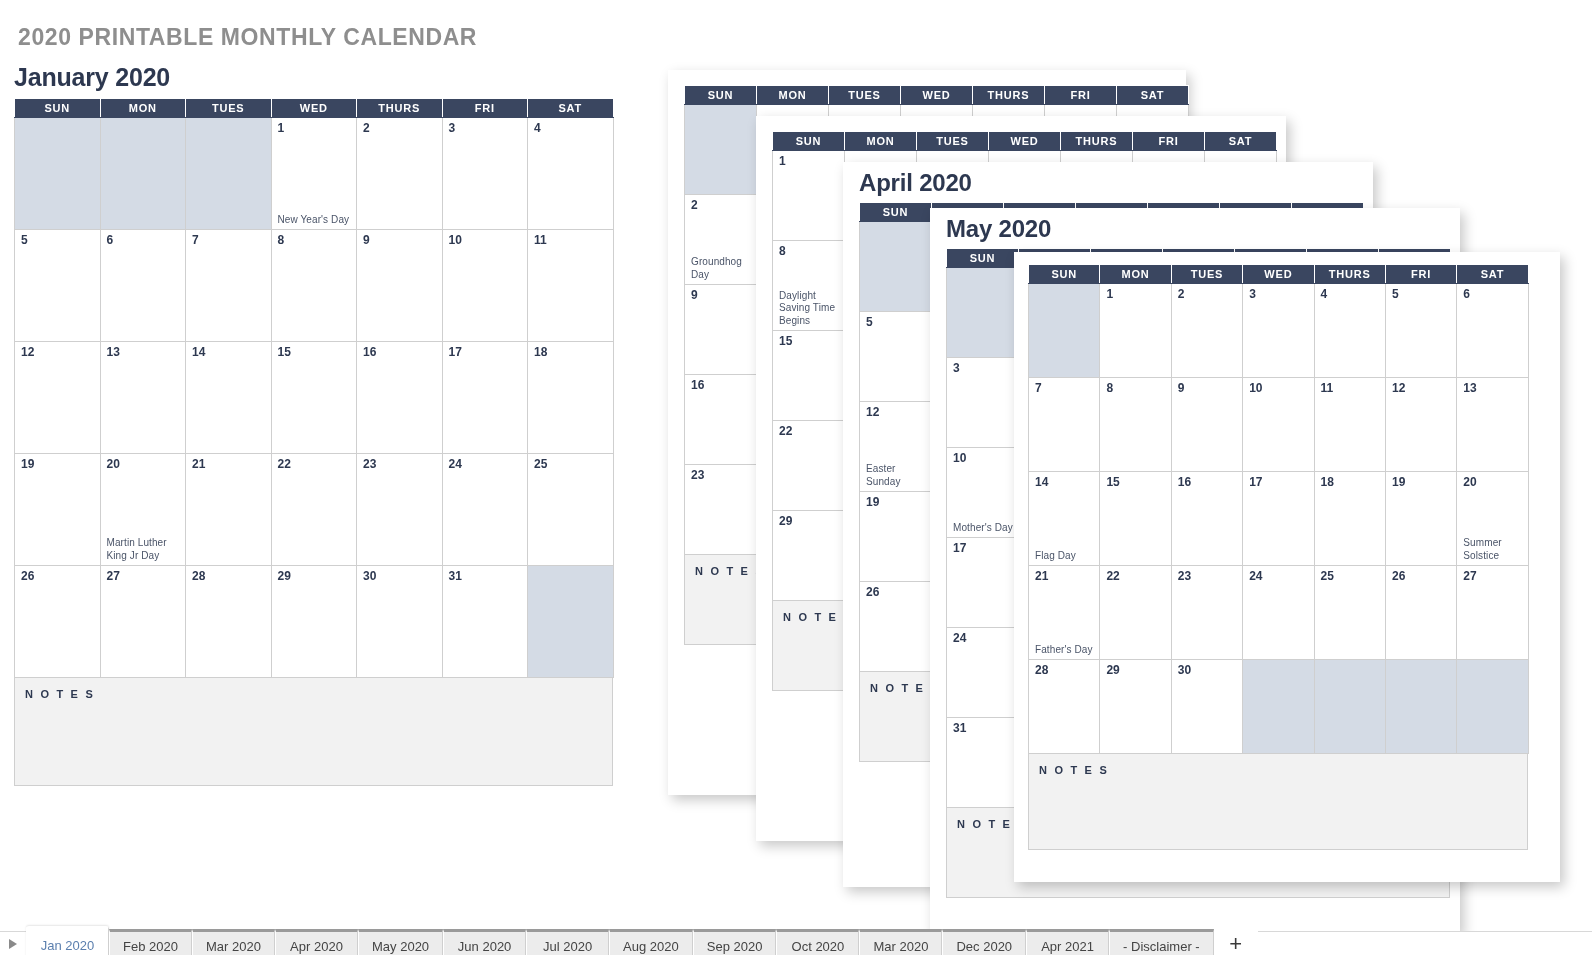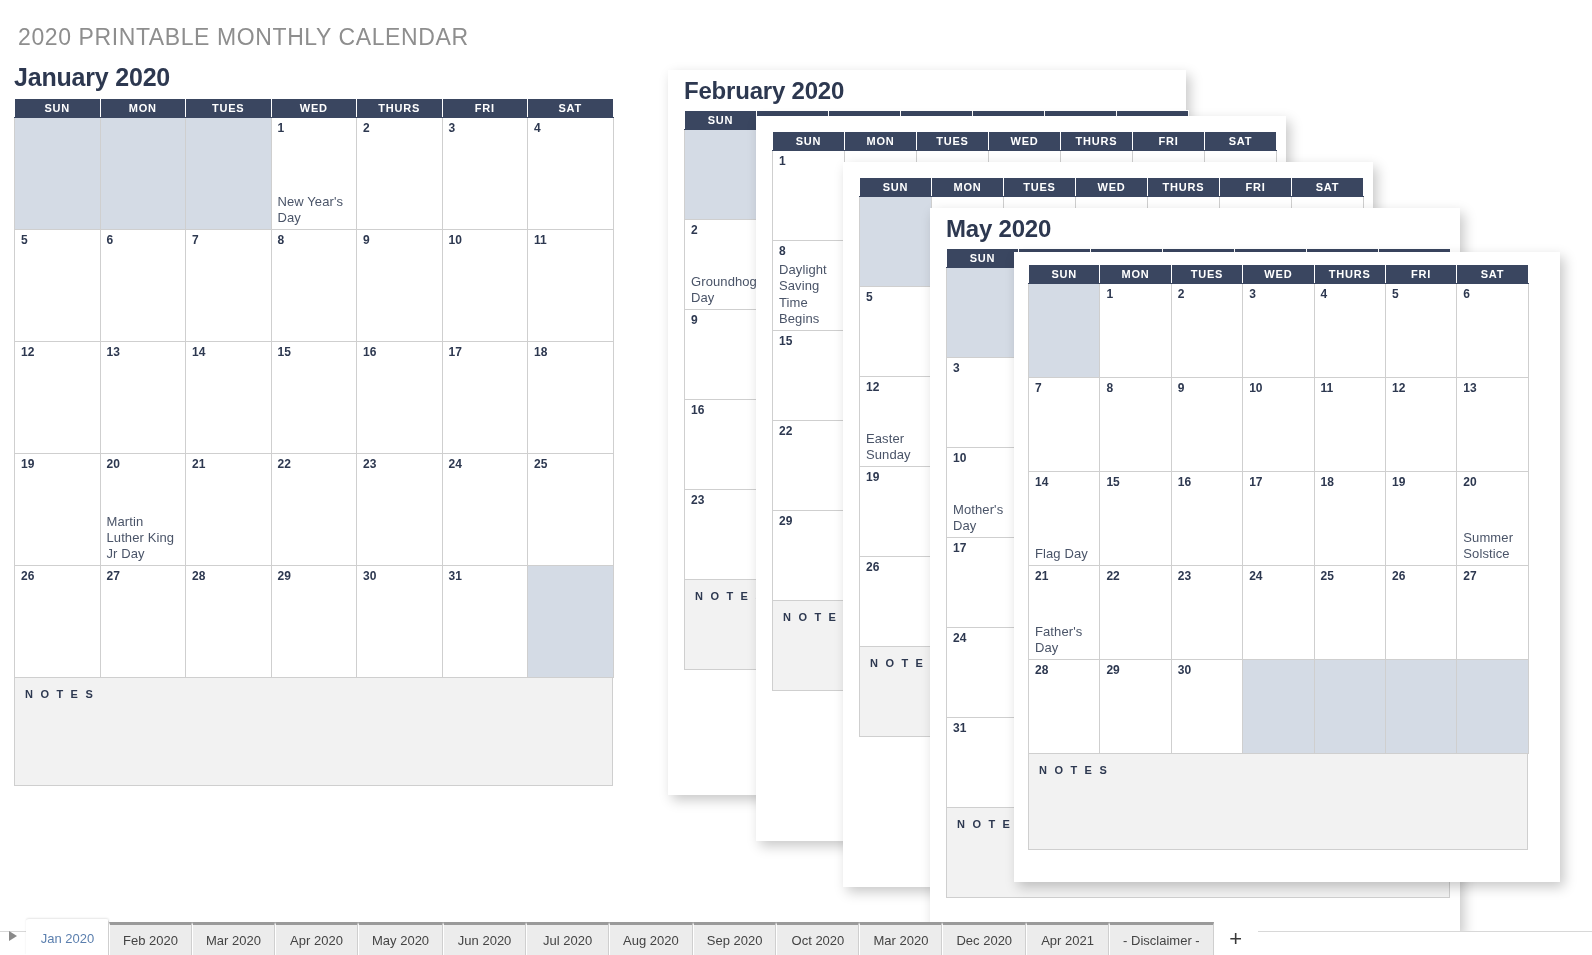--- a/index.html
+++ b/index.html
@@ -18,21 +18,21 @@
     height: 955px;
     background: #ffffff;
   }
 
   
   .page-title {
     position: absolute;
     left: 18px;
     top: 24px;
     font-size: 23px;
-    font-weight: normal;
+    font-weight: bold;
     letter-spacing: 0.6px;
     color: #8e8e8e;
     white-space: nowrap;
   }
 
   
   .sheet {
     position: absolute;
     background: #ffffff;
     box-shadow: 4px 5px 12px rgba(0,0,0,0.22);
@@ -93,21 +93,21 @@
     color: #2d3850;
     padding: 4px 0 0 6px;
     line-height: 1;
   }
 
   .holiday {
     position: absolute;
     left: 6px;
     right: 3px;
     bottom: 3px;
-    font-size: 13px;
+    font-size: 10px;
     color: #4a5468;
     line-height: 1.25;
     letter-spacing: 0.1px;
   }
 
   
   .notes {
     background: #f2f2f2;
     border: 1px solid #cfcfcf;
     border-top: none;
@@ -123,21 +123,21 @@
   
   .tabbar {
     position: absolute;
     left: 0;
     bottom: 0;
     width: 1592px;
     height: 24px;
     background: #ffffff;
     border-top: 1px solid #d8d8d8;
     display: flex;
-    align-items: flex-end;
+    align-items: center;
   }
 
   .scroll-arrow {
     width: 26px;
     height: 38px;
     display: flex;
     align-items: center;
     justify-content: center;
     flex: 0 0 auto;
   }
@@ -184,21 +184,20 @@
 </style>
 </head>
 <body>
 
 <div id="app">
 
   <div class="page-title">2020 PRINTABLE MONTHLY CALENDAR</div>
 
   <div class="sheet" style="left:668px; top:70px; width:518px; height:725px;">
     <div class="sheet-inner" style="left:16px; top:8px;">
-      <div class="month-title">February 2020</div>
       <div style="margin-top:7px;">
           <table class="cal" style="width: 504px;">
             <thead>
               <tr>
                 <th style="width: 72px;">SUN</th>
                 <th style="width: 72px;">MON</th>
                 <th style="width: 72px;">TUES</th>
                 <th style="width: 72px;">WED</th>
                 <th style="width: 72px;">THURS</th>
                 <th style="width: 72px;">FRI</th>
@@ -345,20 +344,21 @@
           </table>
           <div class="notes" style="width: 504px; height: 90px;">
             <div class="notes-label">N O T E S</div>
           </div>
         </div>
     </div>
   </div>
 
   <div class="sheet" style="left:843px; top:162px; width:530px; height:725px;">
     <div class="sheet-inner" style="left:16px; top:8px;">
+      <div class="month-title">April 2020</div>
       <div style="margin-top:7px;">
           <table class="cal" style="width: 504px;">
             <thead>
               <tr>
                 <th style="width: 72px;">SUN</th>
                 <th style="width: 72px;">MON</th>
                 <th style="width: 72px;">TUES</th>
                 <th style="width: 72px;">WED</th>
                 <th style="width: 72px;">THURS</th>
                 <th style="width: 72px;">FRI</th>

